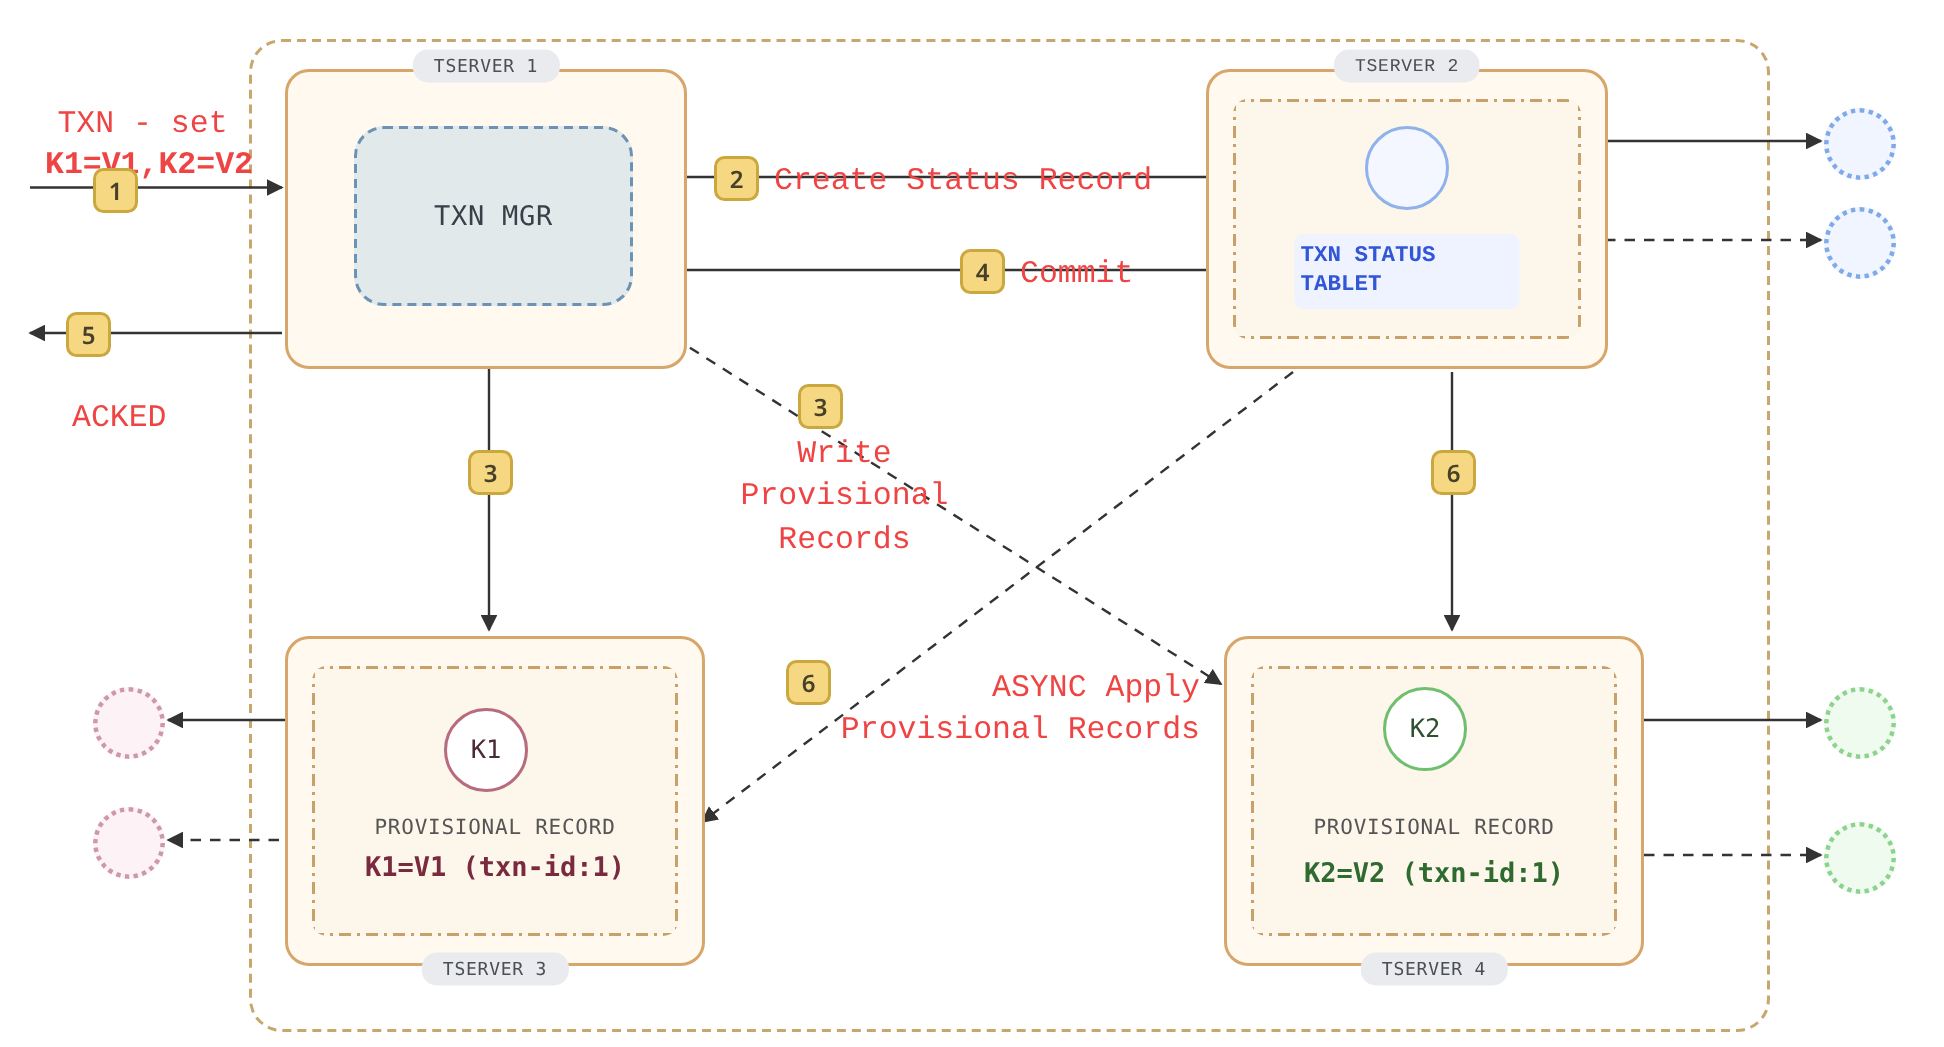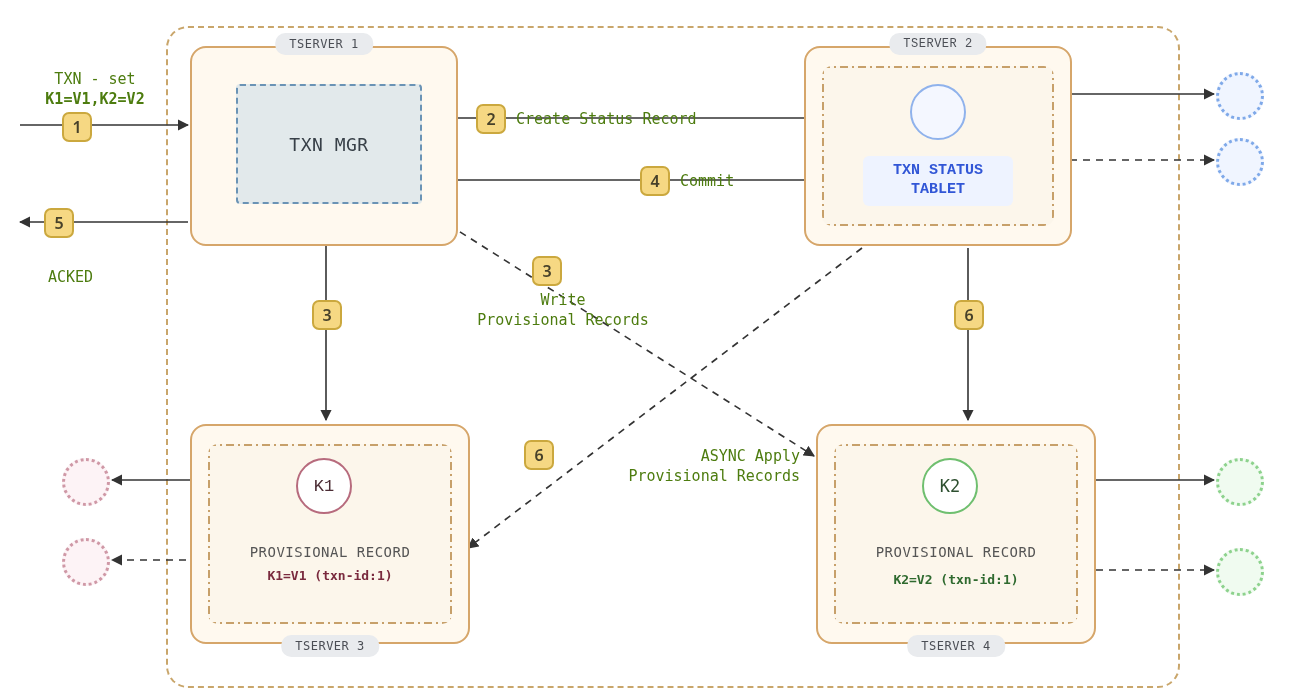--- a/index.html
+++ b/index.html
@@ -65,44 +65,44 @@
     background-position: 0 0, 0 100%, 0 0, 100% 0, 0 0;
     background-size: 100% 2px, 100% 2px, 2px 100%, 2px 100%, 100% 100%;
   }
 
   
   .txnmgr {
     position: absolute;
     left: 44px; top: 36px; width: 186px; height: 120px;
     background: #e2e9eb;
     border: 2px dashed #6a93b5;
-    border-radius: 4px;
+    border-radius: 20px;
     display:flex; align-items:center; justify-content:center;
     font-size: 18px; color:#384048;
     letter-spacing: .5px;
   }
 
   .txn-status-tablet {
     position:absolute; left:50%; transform:translateX(-50%);
-    top:90px; width:150px; text-align:center;
+    top:90px; width:150px; text-align:left;
     font-size:15px; color:#3156d6; font-weight:600;
     background:#eef3ff; border-radius:6px; padding:6px 4px;
     line-height:1.25;
   }
   .status-circle {
     position:absolute; left:50%; top:18px; transform:translateX(-50%);
     width:56px; height:56px; border-radius:50%;
     background:#f4f7ff; border:2px solid #8fb2ec;
   }
 
   .prov-head {
     position:absolute; left:0; right:0; text-align:center;
     font-size:14px; color:#555; letter-spacing:.5px;
   }
-  .prov-val { position:absolute; left:0; right:0; text-align:center; font-size:13px; font-weight:600; }
+  .prov-val { position:absolute; left:0; right:0; text-align:center; font-size:18px; font-weight:600; }
   .prov-val.k1 { color:#7a2a3e; }
   .prov-val.k2 { color:#2f6a2f; }
   .keycircle {
     position:absolute; width:56px; height:56px; border-radius:50%;
     display:flex; align-items:center; justify-content:center;
     font-size:17px; font-weight:500;
   }
   .kc1 { background:#fff; border:2px solid #b76b7d; color:#4b2c34; }
   .kc2 { background:#fff; border:2px solid #6fbf6f; color:#2e5030; }
 
@@ -112,22 +112,23 @@
     width:30px; height:30px;
     background:#f6d883;
     border:2px solid #cba83e;
     border-radius:7px;
     display:flex; align-items:center; justify-content:center;
     font-family: ui-sans-serif, system-ui, sans-serif;
     font-weight:600; font-size:16px; color:#47412a;
   }
 
   .label {
-    position:absolute; font-size:15px; color:#4d7c0f;
+    position:absolute; font-size:21px; color:#ef4444;
     white-space:nowrap;
+    font-family:Liberation Mono, monospace;
   }
   .label.multi { white-space:normal; width:230px; text-align:center; line-height:1.35; }
 
   
   .replica {
     position:absolute; width:48px; height:48px; border-radius:50%;
     border:3px dotted;
   }
   .rep-blue  { border-color:#7fa9e9; background:#f0f5ff; }
   .rep-green { border-color:#8dd28d; background:#f0fbf0; }
@@ -227,21 +228,21 @@
     <div class="tserver-title top">TSERVER 2</div>
     <div class="inner-panel dashdot-border">
       <div class="status-circle"></div>
       <div class="txn-status-tablet">TXN STATUS TABLET</div>
     </div>
   </div>
 
   <div class="tserver" style="left:190px; top:424px; width:280px; height:220px;">
     <div class="tserver-title bottom">TSERVER 3</div>
     <div class="inner-panel dashdot-border">
-      <div class="keycircle kc1" style="left:88px; top:14px;font-family:Liberation Mono, monospace;">
+      <div class="keycircle kc1" style="left:88px; top:28px;">
         <span>K1</span>
       </div>
       <div class="prov-head" style="top:100px;">PROVISIONAL RECORD</div>
       <div class="prov-val k1" style="top:124px;">K1=V1 (txn-id:1)</div>
     </div>
   </div>
 
   <div class="tserver" style="left:816px; top:424px; width:280px; height:220px;">
     <div class="tserver-title bottom">TSERVER 4</div>
     <div class="inner-panel dashdot-border">

